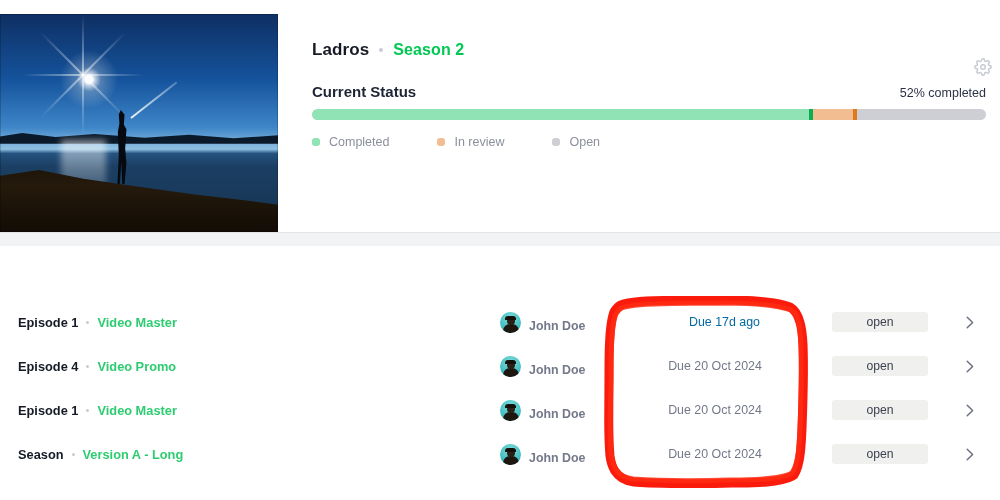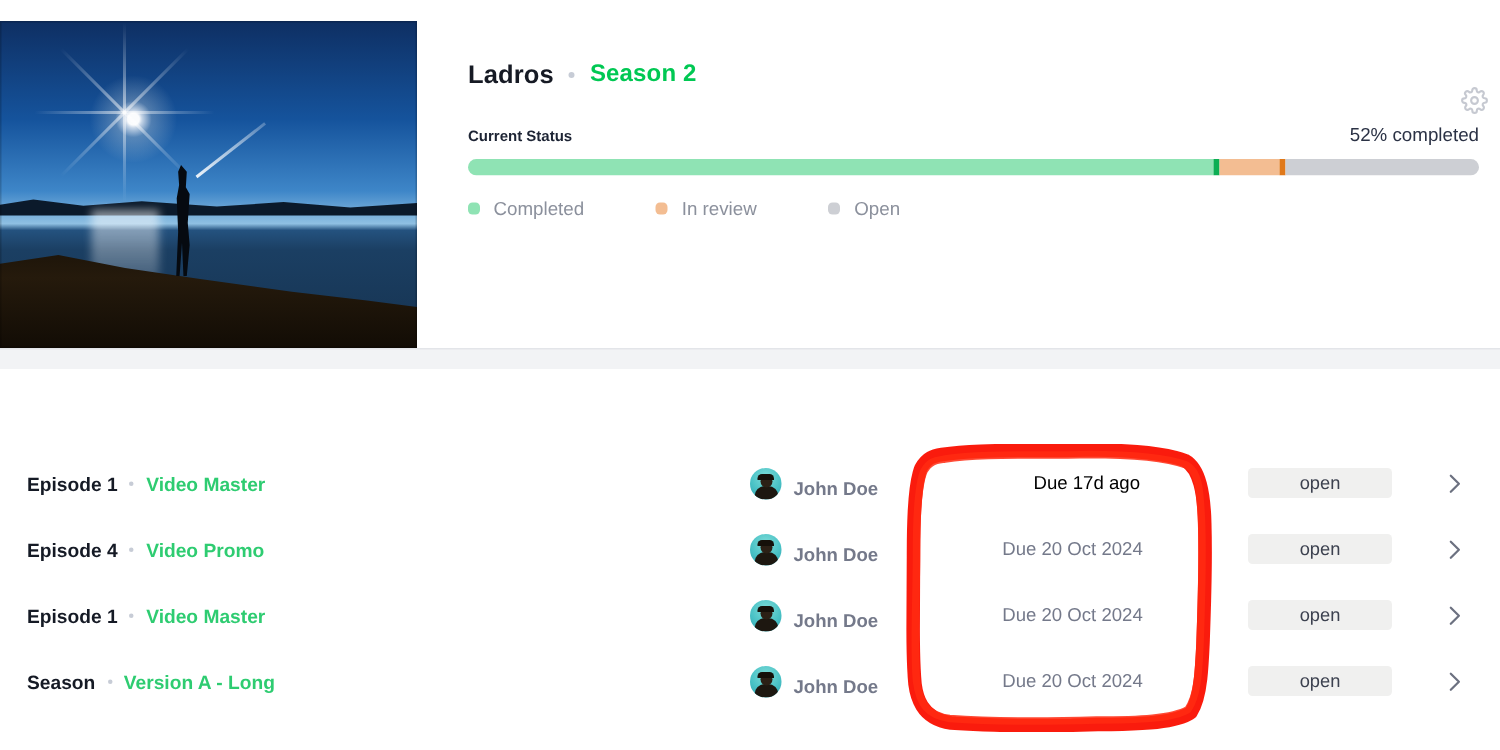--- a/index.html
+++ b/index.html
@@ -78,21 +78,21 @@
 
   .hero-desc{
     margin-top:19px;width:672px;
     font-size:13.2px;line-height:21px;color:#2b3245;
   }
 
   .status-row{
     margin-top:23px;display:flex;align-items:baseline;justify-content:space-between;
     width:674px;
   }
-  .status-label{font-size:10px;font-weight:bold;color:#1d2434;}
+  .status-label{font-size:15px;font-weight:bold;color:#1d2434;}
   .status-pct{font-size:12.5px;color:#2b3245;}
 
   .bar-wrap{
     margin-top:9px;width:674px;height:11px;border-radius:6px;
     background:#ffffff;display:flex;overflow:hidden;
   }
   .seg{height:100%;}
   .seg.green{background:#8fe3b4;}
   .seg.gsep{background:#0cae54;}
   .seg.orange{background:#f3bd92;}
@@ -141,21 +141,21 @@
     width:21px;height:21px;border-radius:50%;position:relative;overflow:hidden;flex:0 0 21px;
     background:radial-gradient(circle at 50% 30%, #7fdcd8 0%, #49c2c6 55%, #2f9fae 100%);
   }
   .av-head{position:absolute;left:50%;top:26%;width:8px;height:8px;margin-left:-4px;border-radius:50%;background:#2b2016;}
   .av-cap{position:absolute;left:50%;top:21%;width:11px;height:4px;margin-left:-5.5px;border-radius:3px 3px 0 0;background:#15100a;}
   .av-body{position:absolute;left:50%;bottom:0;width:16px;height:9px;margin-left:-8px;border-radius:7px 7px 0 0;background:#1d1710;}
   .uname{font-size:12.4px;color:#74798a;white-space:nowrap;}
 
   .c-due{width:210px;display:flex;align-items:center;justify-content:center;}
   .due-text{font-size:12.4px;color:#74798a;white-space:nowrap;}
-  .due-text.late{color:#000000;margin-left:19px;}
+  .due-text.late{color:#0369a1;margin-left:19px;}
 
   .c-open{width:120px;display:flex;align-items:center;justify-content:center;}
   .open-btn{
     width:96px;height:20px;border-radius:3px;background:#f0f0ef;
     display:flex;align-items:center;justify-content:center;
     font-size:12.2px;color:#3c414f;
   }
   .c-chev{flex:1;display:flex;align-items:center;padding-left:26px;}
   .chev{display:block;}
 

